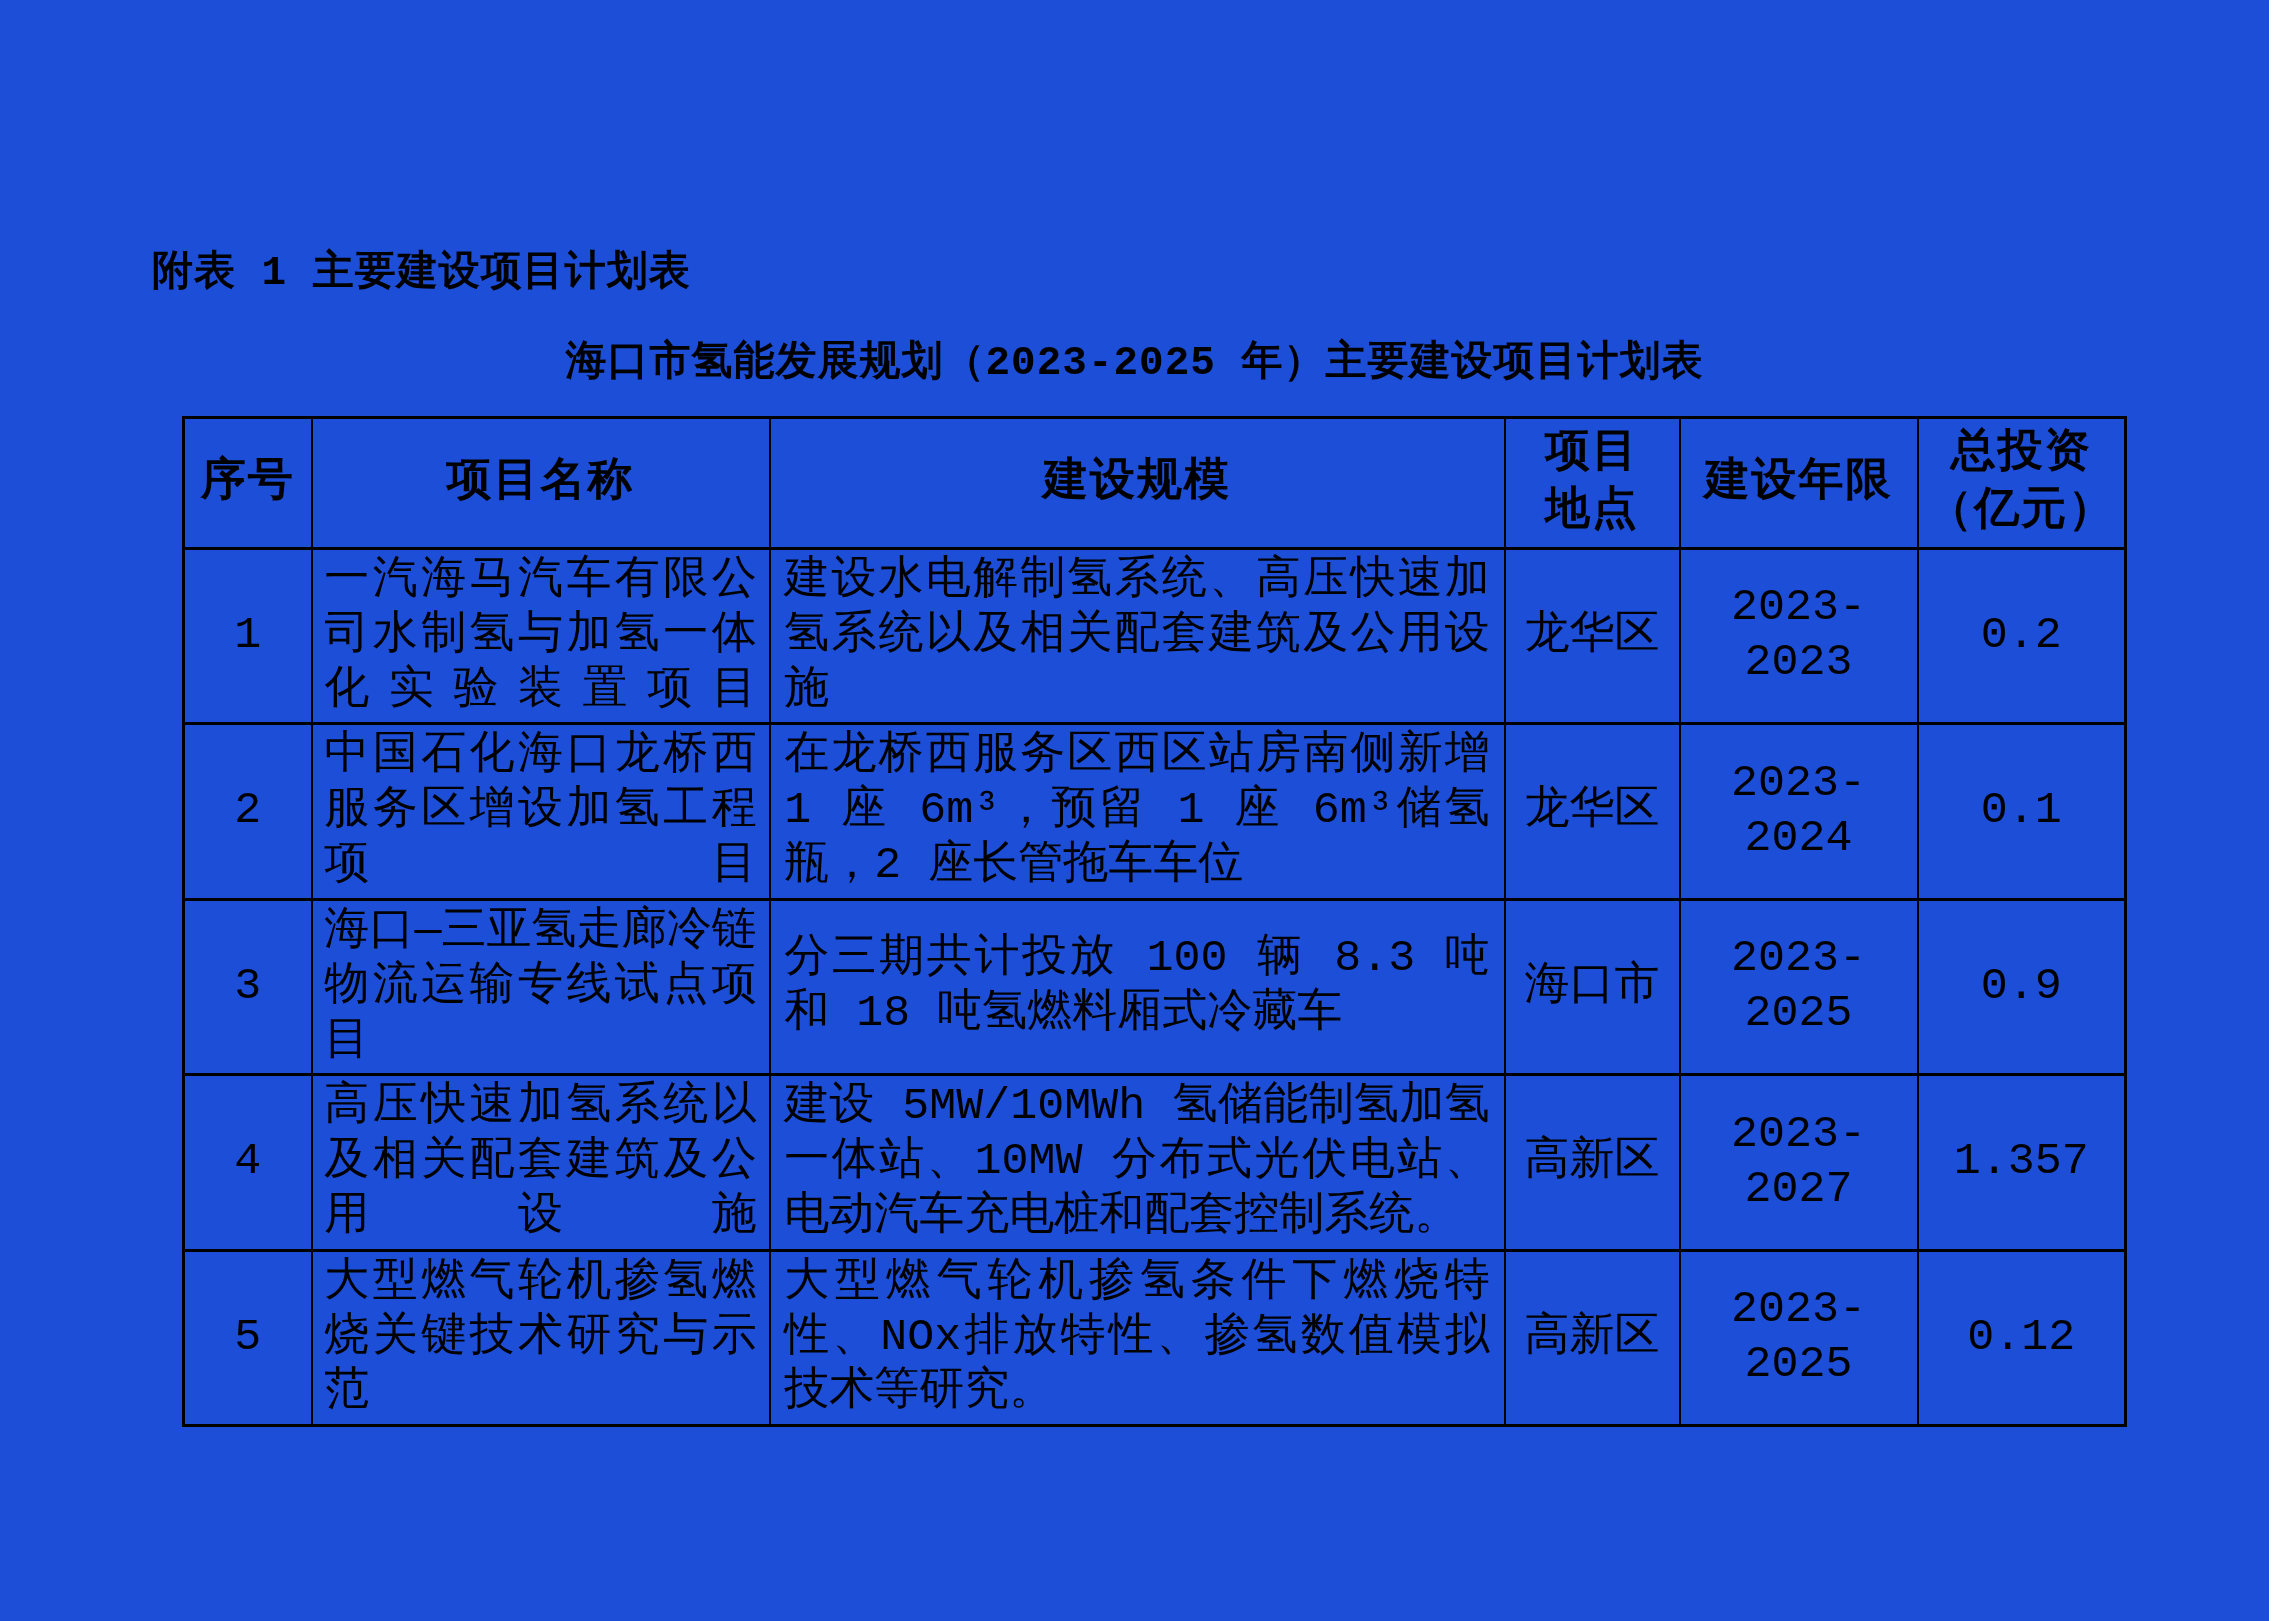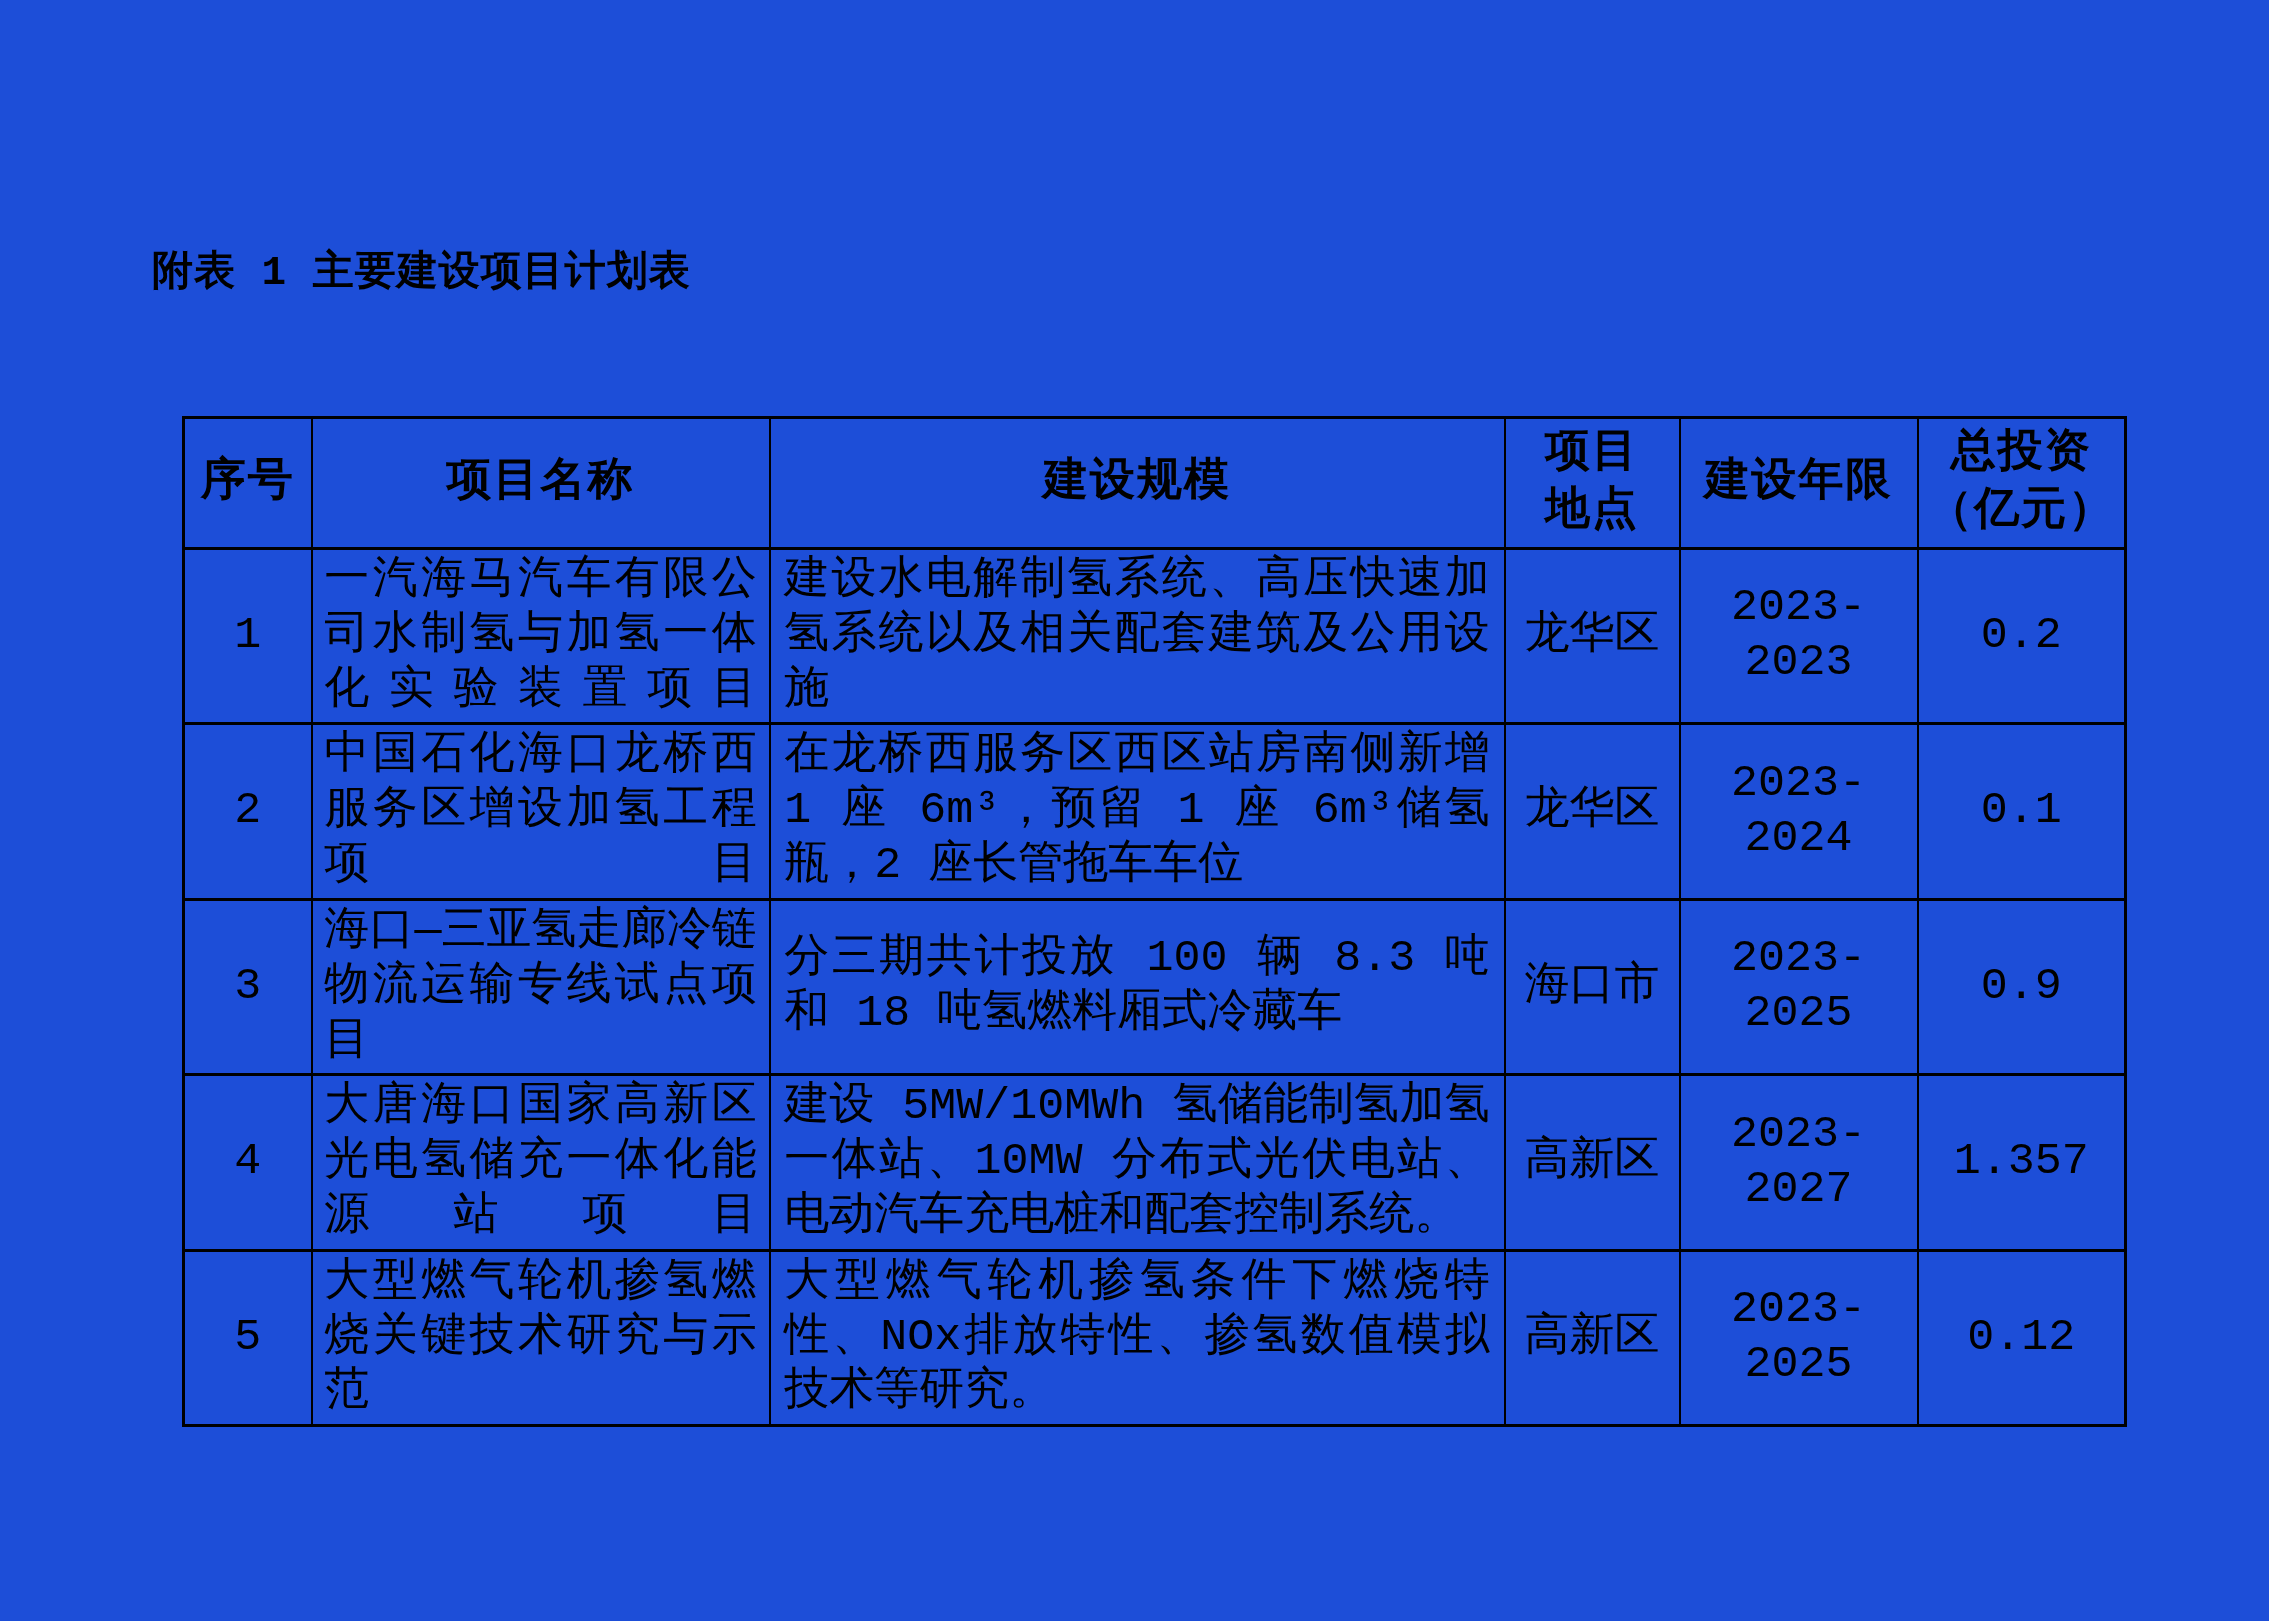--- a/index.html
+++ b/index.html
@@ -87,20 +87,21 @@
     font-size: 29px;
   }
 </style>
 </head>
 <body>
 
 <div class="page">
 
   <div class="heading">附表 1 主要建设项目计划表</div>
 
+  <div class="table-title">海口市氢能发展规划（2023-2025 年）主要建设项目计划表</div>
 
   <table class="project-table">
     <colgroup>
       <col style="width:128px">
       <col style="width:458px">
       <col style="width:735px">
       <col style="width:175px">
       <col style="width:238px">
       <col style="width:208px">
     </colgroup>
@@ -148,21 +149,21 @@
       <tr style="height:123px">
         <td class="c-no">3</td>
         <td class="c-name">海口—三亚氢走廊冷链物流运输专线试点项目</td>
         <td class="c-scale">分三期共计投放 100 辆 8.3 吨和 18 吨氢燃料厢式冷藏车</td>
         <td class="c-loc">海口市</td>
         <td class="c-years">2023-2025</td>
         <td class="c-inv">0.9</td>
       </tr>
       <tr style="height:147px">
         <td class="c-no">4</td>
-        <td class="c-name">大唐海口国家高新区光电氢储充一体化能源站项目</td>
+        <td class="c-name">高压快速加氢系统以及相关配套建筑及公用设施</td>
         <td class="c-scale">建设 5MW/10MWh 氢储能制氢加氢一体站、10MW 分布式光伏电站、电动汽车充电桩和配套控制系统。</td>
         <td class="c-loc">高新区</td>
         <td class="c-years">2023-2027</td>
         <td class="c-inv">1.357</td>
       </tr>
       <tr style="height:105px">
         <td class="c-no">5</td>
         <td class="c-name">大型燃气轮机掺氢燃烧关键技术研究与示范</td>
         <td class="c-scale">大型燃气轮机掺氢条件下燃烧特性、NOx排放特性、掺氢数值模拟技术等研究。</td>
         <td class="c-loc">高新区</td>

